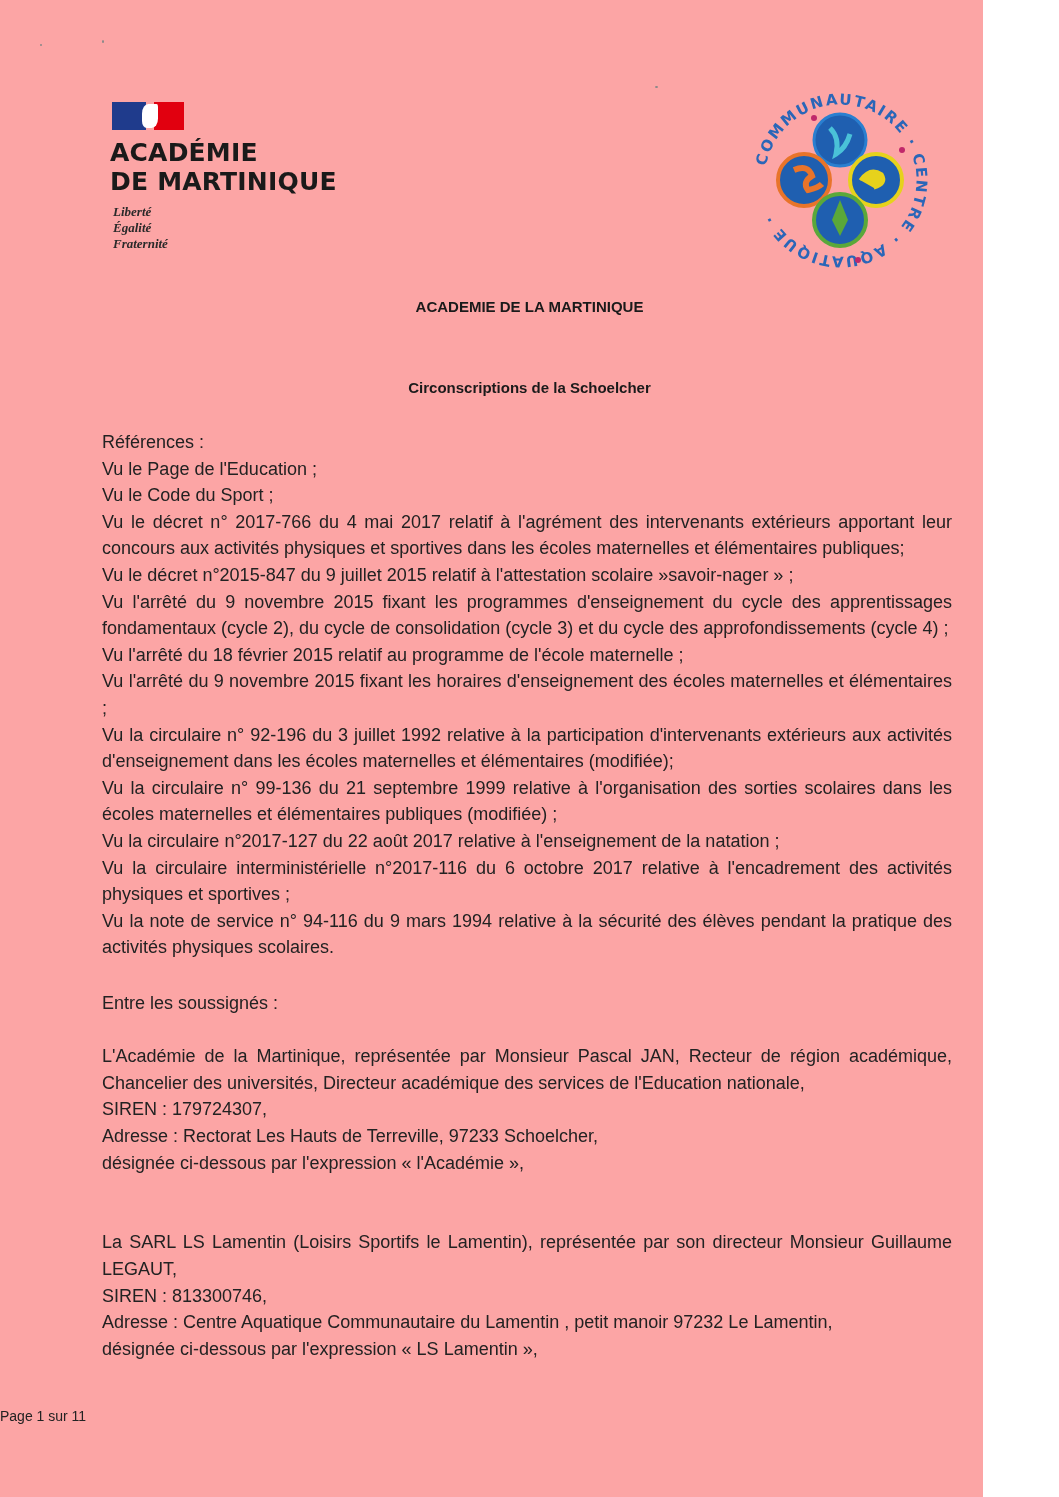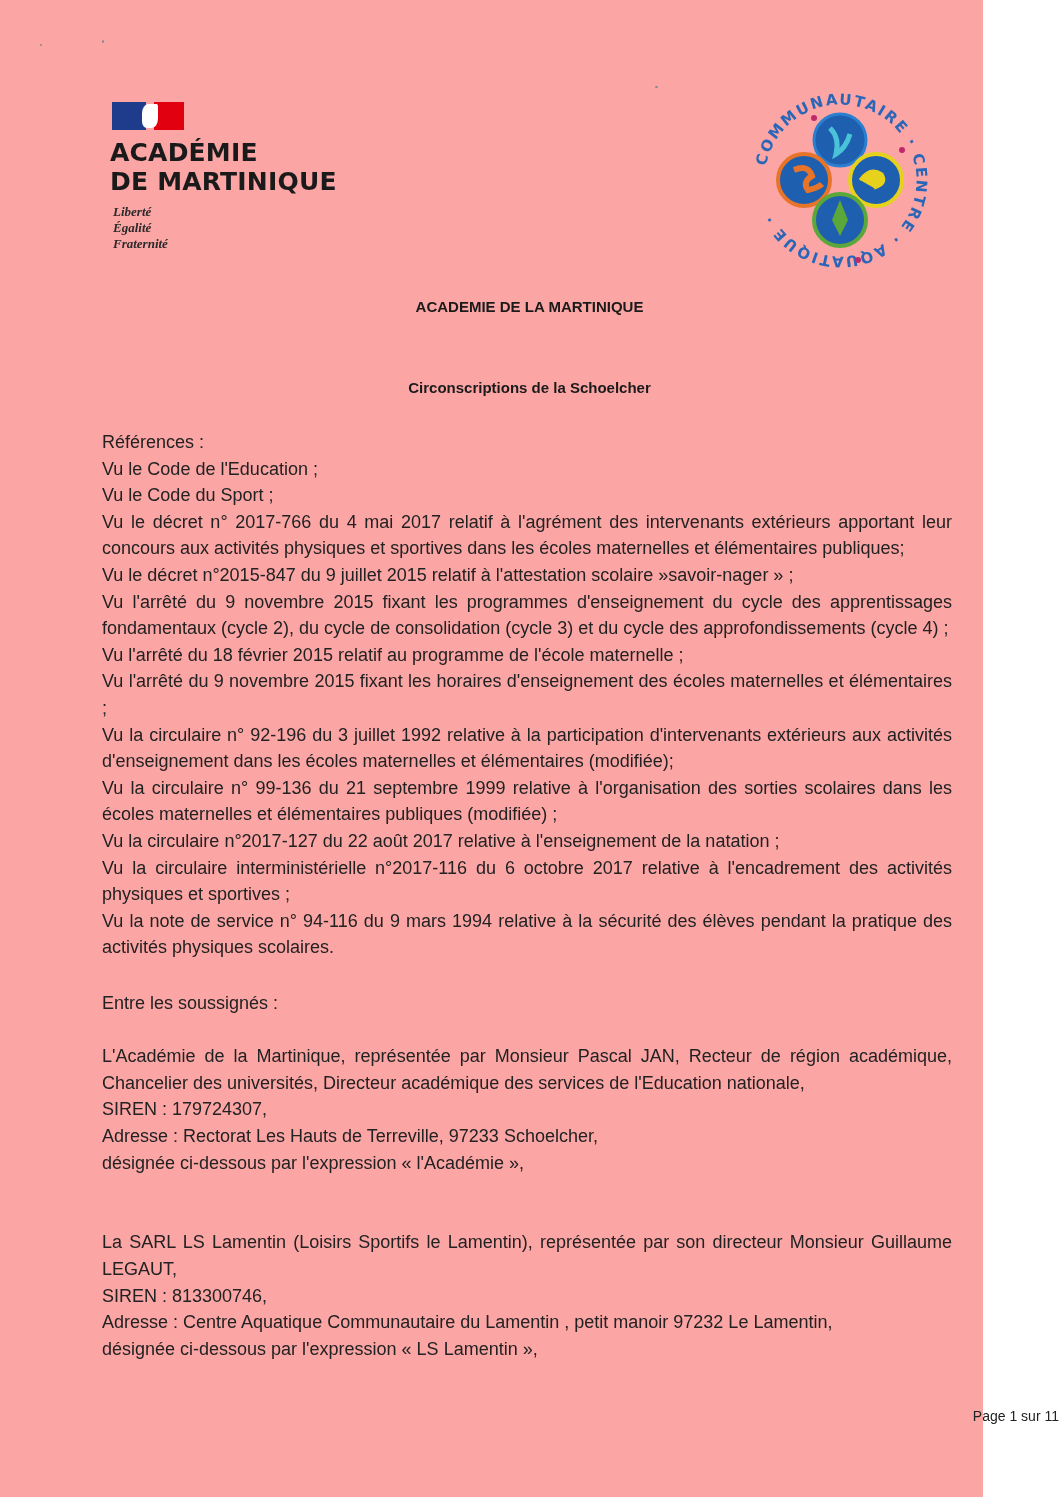--- a/index.html
+++ b/index.html
@@ -25,21 +25,21 @@
   .t1 { top: 290px; margin-top: 8px; }
   .t2 { top: 352px; }
   .t3 { top: 379px; }
 
   .body-text { position: absolute; left: 102px; width: 850px; font-size: 18px; line-height: 26.6px;
                color: #222; }
   .body-text p { margin: 0; }
   .just { text-align: justify; text-align-last: left; }
   .refs { top: 429px; }
   .parties { top: 990px; }
-  .footer { position: absolute; top: 1408px; left: 0; width: 1059px; text-align: right;
+  .footer { position: absolute; top: 1408px; left: 0; width: 1059px; text-align: left;
             font-size: 14px; color: #222; }
   .gap { height: 26.6px; }
   .speck { position: absolute; background: #888; border-radius: 50%; }
 </style>
 </head>
 <body>
 
 <div class="page">
 
   <div class="speck" style="left:40px;top:44px;width:2px;height:2px;"></div>
@@ -79,21 +79,21 @@
     <circle cx="66" cy="30" r="3" fill="#c0286a"></circle>
     <circle cx="154" cy="62" r="3" fill="#c0286a"></circle>
     <circle cx="110" cy="172" r="3" fill="#c0286a"></circle>
   </svg>
 
   <div class="center-title t1">ACADEMIE DE LA MARTINIQUE</div>
   <div class="center-title t3">Circonscriptions de la Schoelcher</div>
 
   <div class="body-text refs">
     <p>Références :</p>
-    <p class="just">Vu le Code de l'Education ;</p>
+    <p class="just">Vu le Page de l'Education ;</p>
     <p class="just">Vu le Code du Sport ;</p>
     <p class="just">Vu le décret n° 2017-766 du 4 mai 2017 relatif à l'agrément des intervenants extérieurs apportant leur concours aux activités physiques et sportives dans les écoles maternelles et élémentaires publiques;</p>
     <p class="just">Vu le décret n°2015-847 du 9 juillet 2015 relatif à l'attestation scolaire »savoir-nager » ;</p>
     <p class="just">Vu l'arrêté du 9 novembre 2015 fixant les programmes d'enseignement du cycle des apprentissages fondamentaux (cycle 2), du cycle de consolidation (cycle 3) et du cycle des approfondissements (cycle 4) ;</p>
     <p class="just">Vu l'arrêté du 18 février 2015 relatif au programme de l'école maternelle ;</p>
     <p class="just">Vu l'arrêté du 9 novembre 2015 fixant les horaires d'enseignement des écoles maternelles et élémentaires ;</p>
     <p class="just">Vu la circulaire n° 92-196 du 3 juillet 1992 relative à la participation d'intervenants extérieurs aux activités d'enseignement dans les écoles maternelles et élémentaires (modifiée);</p>
     <p class="just">Vu la circulaire n° 99-136 du 21 septembre 1999 relative à l'organisation des sorties scolaires dans les écoles maternelles et élémentaires publiques (modifiée) ;</p>
     <p class="just">Vu la circulaire n°2017-127 du 22 août 2017 relative à l'enseignement de la natation ;</p>
     <p class="just">Vu la circulaire interministérielle n°2017-116 du 6 octobre 2017 relative à l'encadrement des activités physiques et sportives ;</p>

